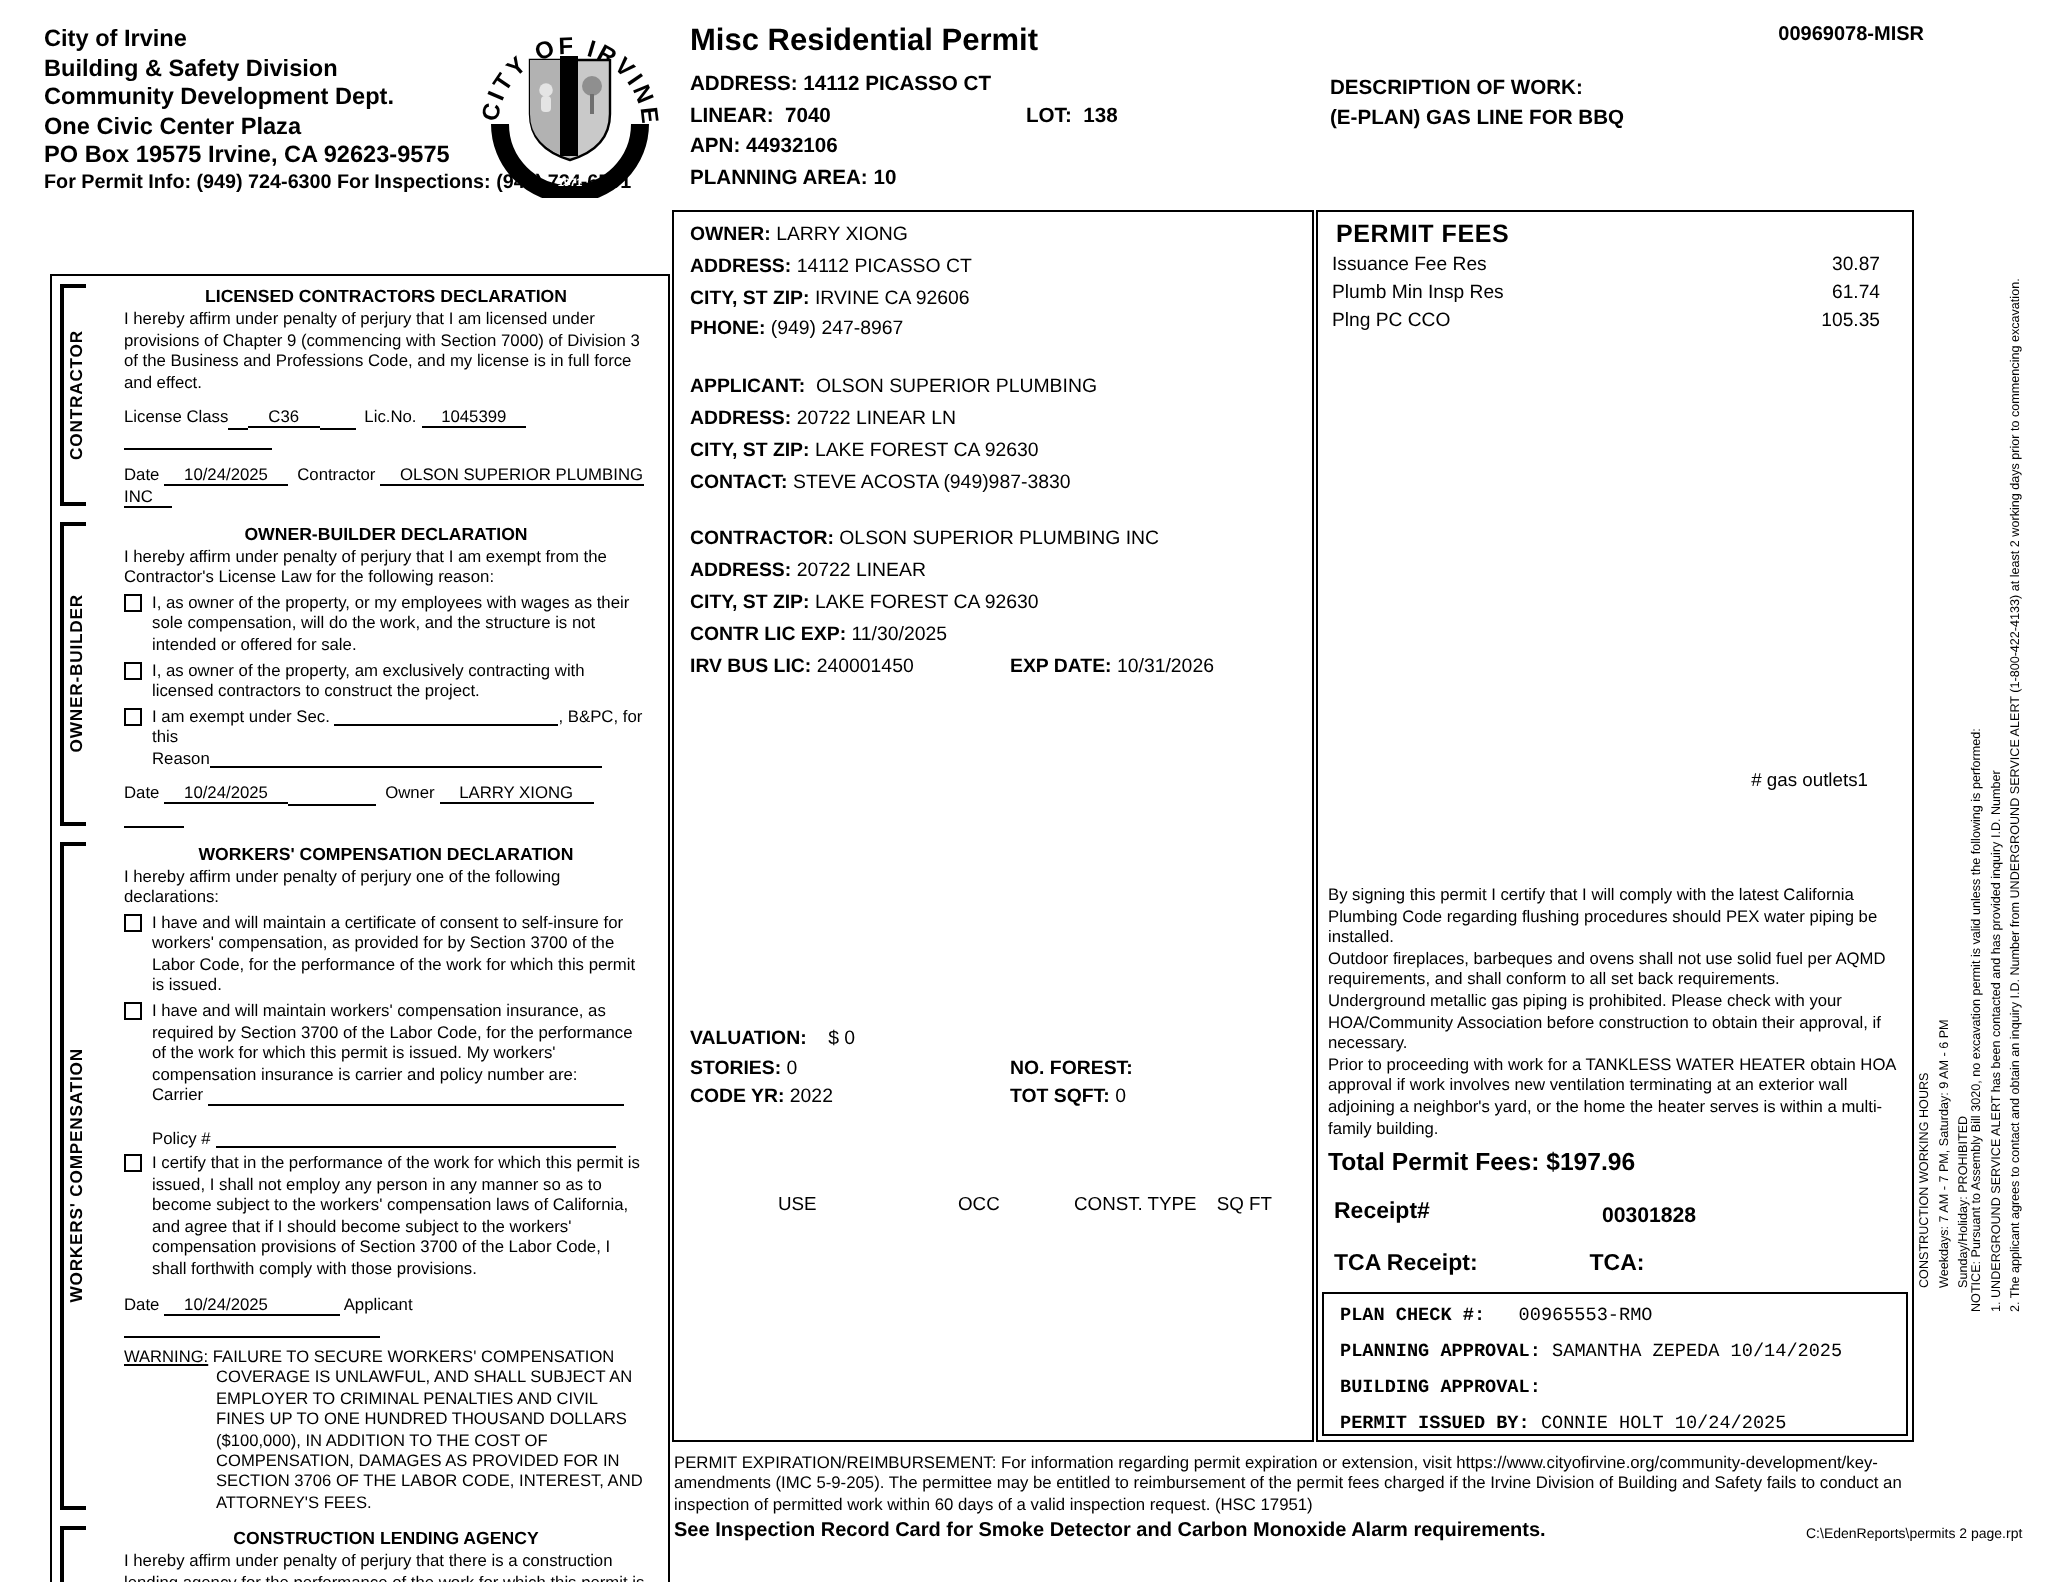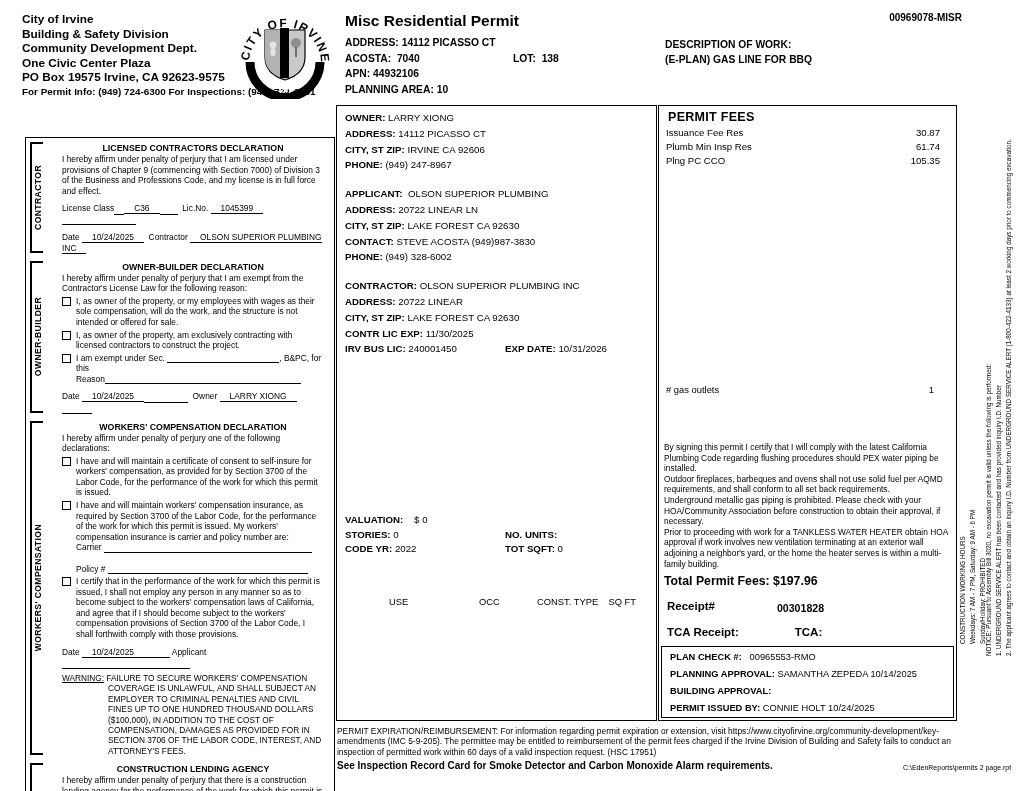--- a/index.html
+++ b/index.html
@@ -45,32 +45,32 @@
   .pairrow { display:flex; }
   .pairrow .p1 { width:160px; }
   .valgroup { position:absolute; left:0; right:0; top:408px; }
   .valgroup .mrow { margin-bottom:3.6px; }
   .userow { position:absolute; left:0; right:0; top:490px; display:flex; font-size:9.4px; padding:0 20px 0 8px; }
   .userow .u1 { width:90px;margin-left:44px; } .userow .u2 { width:58px; } .userow .u3 { flex:1; } .userow .u4 { text-align:right; }
   
   .rinner { position:relative; height:100%; }
   .fees-title { font-size:12.5px; font-weight:bold; padding:4px 0 2px 9px; letter-spacing:.3px; }
   .feerow { display:flex; justify-content:space-between; font-size:9.6px; line-height:14px; padding:0 16px 0 7px; }
-  .gasrow { position:absolute; left:0; right:0; top:278px; display:flex; justify-content:space-between;
+  .gasrow { position:absolute; left:0; right:0; top:278px; display:flex; justify-content:flex-end;
             font-size:9.4px; padding:0 22px 0 7px; }
   .notes { position:absolute; left:0; right:0; top:336px; font-size:8.35px; line-height:1.27; padding:0 7px 0 5px; }
   .notes p { margin:0; }
   .total { position:absolute; left:5px; top:468px; font-size:12.3px; font-weight:bold; }
-  .receiptrow { position:absolute; left:8px; top:494px; display:flex; font-weight:bold; }
+  .receiptrow { position:absolute; left:8px; top:494px; display:flex; font-weight:bold;gap:24px; }
   .receiptrow .rl { font-size:11.5px; }
   .receiptrow .rv { font-size:10.6px; margin-left:62px; padding-top:2px; }
   .tcarow { position:absolute; left:8px; top:520px; display:flex; font-weight:bold; font-size:11.5px;justify-content:center; }
   .tcarow .tv { margin-left:56px; }
   .approvals { position:absolute; left:2px; right:2px; bottom:2px; top:540px; border:1.5px solid #000;
-               padding:5px 24px 0 8px; font-size:9.3px; }
+               padding:5px 24px 0 8px; font-size:9.3px;font-family:Liberation Mono, monospace; }
   .approvals .arow { margin-bottom:7px; }
   .approvals .lab { font-weight:bold; }
   
   .footer { position:absolute; left:337px; top:726px; width:620px; }
   .exp { font-size:8.4px; line-height:1.24; }
   .insp { font-size:10px; font-weight:bold; margin-top:3px; }
   .fpath { position:absolute; left:903px; top:764px; font-size:7px; }
   
   .vtext { writing-mode:vertical-rl; transform:rotate(180deg); font-size:6.3px; line-height:1.55; }
   .vnotice { position:absolute; left:984px; top:100px; height:556px; width:40px; }
@@ -112,21 +112,21 @@
   </div>
 
   <div class="titleblock">
     <div class="t">Misc Residential Permit</div>
     <div class="row">
       <span>ADDRESS:</span>&nbsp;
       <span>14112 PICASSO CT</span>
     </div>
     <div class="row">
       <span class="p1">
-        <span>ACOSTA:</span>&nbsp;
+        <span>LINEAR:</span>&nbsp;
         <span>7040</span>
       </span>
       <span>
         <span>LOT:</span>&nbsp;
         <span>138</span>
       </span>
     </div>
     <div class="row">
       <span>APN:</span>&nbsp;
       <span>44932106</span>
@@ -240,38 +240,37 @@
         <div class="mrow"><span class="lab">ADDRESS:</span> <span>14112 PICASSO CT</span></div>
         <div class="mrow"><span class="lab">CITY, ST ZIP:</span> <span>IRVINE CA 92606</span></div>
         <div class="mrow"><span class="lab">PHONE:</span> <span>(949) 247-8967</span></div>
       </div>
       <div class="gap"></div>
       <div>
         <div class="mrow"><span class="lab">APPLICANT:</span>&nbsp; <span>OLSON SUPERIOR PLUMBING</span></div>
         <div class="mrow"><span class="lab">ADDRESS:</span> <span>20722 LINEAR LN</span></div>
         <div class="mrow"><span class="lab">CITY, ST ZIP:</span> <span>LAKE FOREST  CA 92630</span></div>
         <div class="mrow"><span class="lab">CONTACT:</span> <span>STEVE ACOSTA (949)987-3830</span></div>
-        <div class="mrow"><span class="lab">PHONE:</span> <span>(949) 328-6002</span></div>
       </div>
       <div class="gap"></div>
       <div>
         <div class="mrow"><span class="lab">CONTRACTOR:</span> <span>OLSON SUPERIOR PLUMBING INC</span></div>
         <div class="mrow"><span class="lab">ADDRESS:</span> <span>20722 LINEAR</span></div>
         <div class="mrow"><span class="lab">CITY, ST ZIP:</span> <span>LAKE FOREST  CA 92630</span></div>
         <div class="mrow"><span class="lab">CONTR LIC EXP:</span> <span>11/30/2025</span></div>
         <div class="mrow pairrow">
           <span class="p1"><span class="lab">IRV BUS LIC:</span> <span>240001450</span></span>
           <span><span class="lab">EXP DATE:</span> <span>10/31/2026</span></span>
         </div>
       </div>
       <div class="valgroup">
         <div class="mrow"><span class="lab">VALUATION:</span>&nbsp;&nbsp;&nbsp; <span>$ 0</span></div>
         <div class="mrow pairrow">
           <span class="p1"><span class="lab">STORIES:</span> <span>0</span></span>
-          <span><span class="lab">NO. UNITS:</span> <span></span></span>
+          <span><span class="lab">NO. FOREST:</span> <span></span></span>
         </div>
         <div class="mrow pairrow">
           <span class="p1"><span class="lab">CODE YR:</span> <span>2022</span></span>
           <span><span class="lab">TOT SQFT:</span> <span>0</span></span>
         </div>
       </div>
       <div class="userow">
         <span class="u1">USE</span>
         <span class="u2">OCC</span>
         <span class="u3">CONST. TYPE</span>

